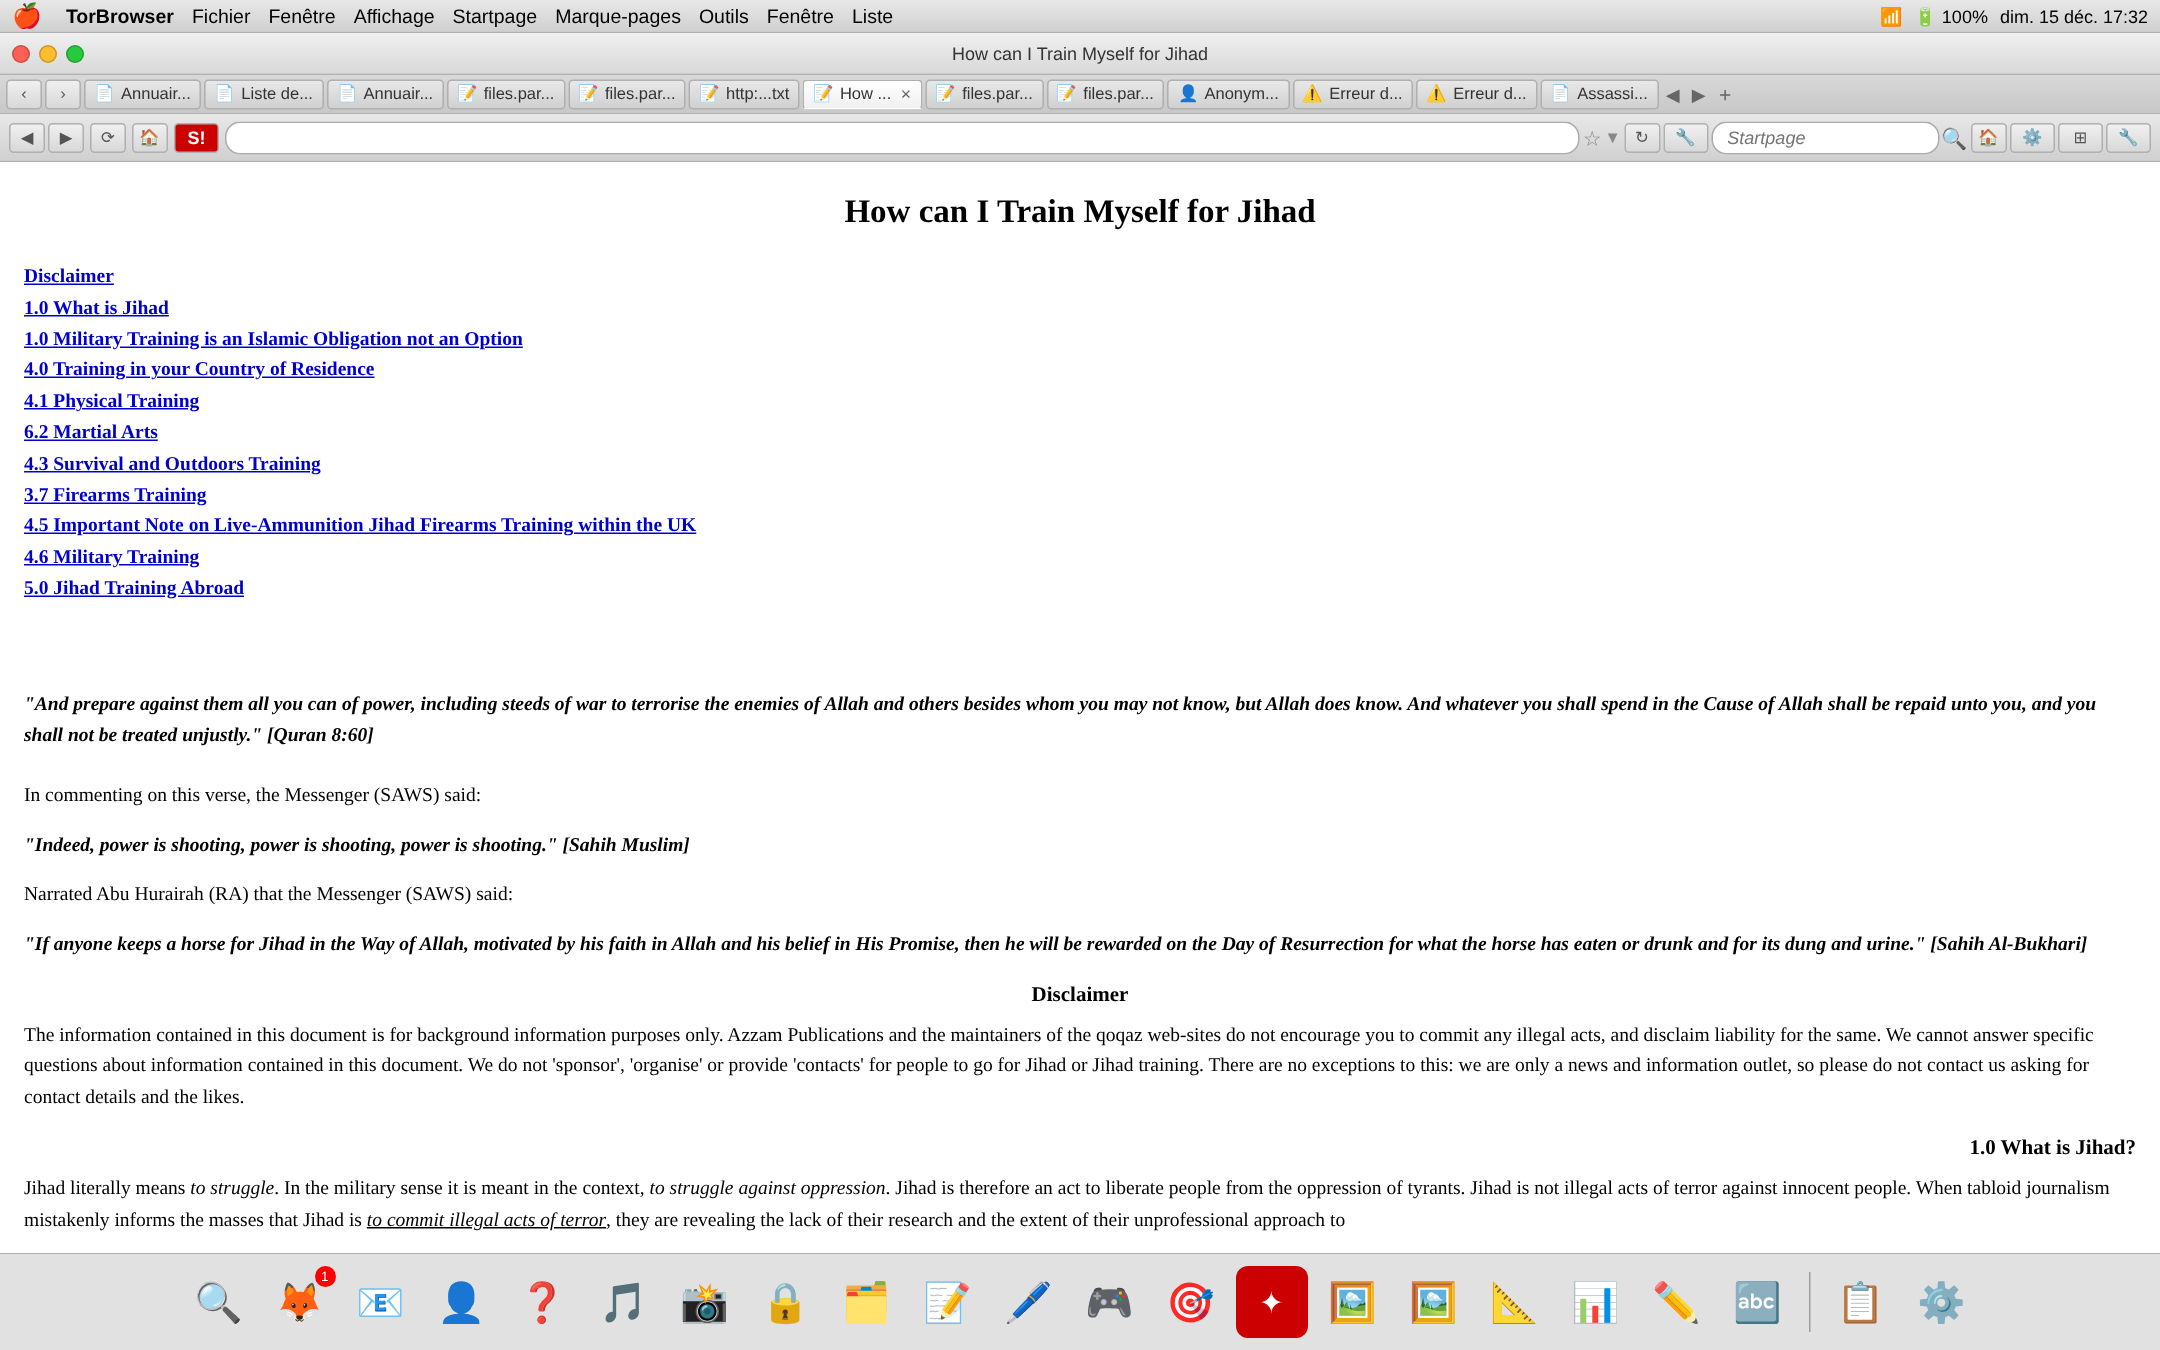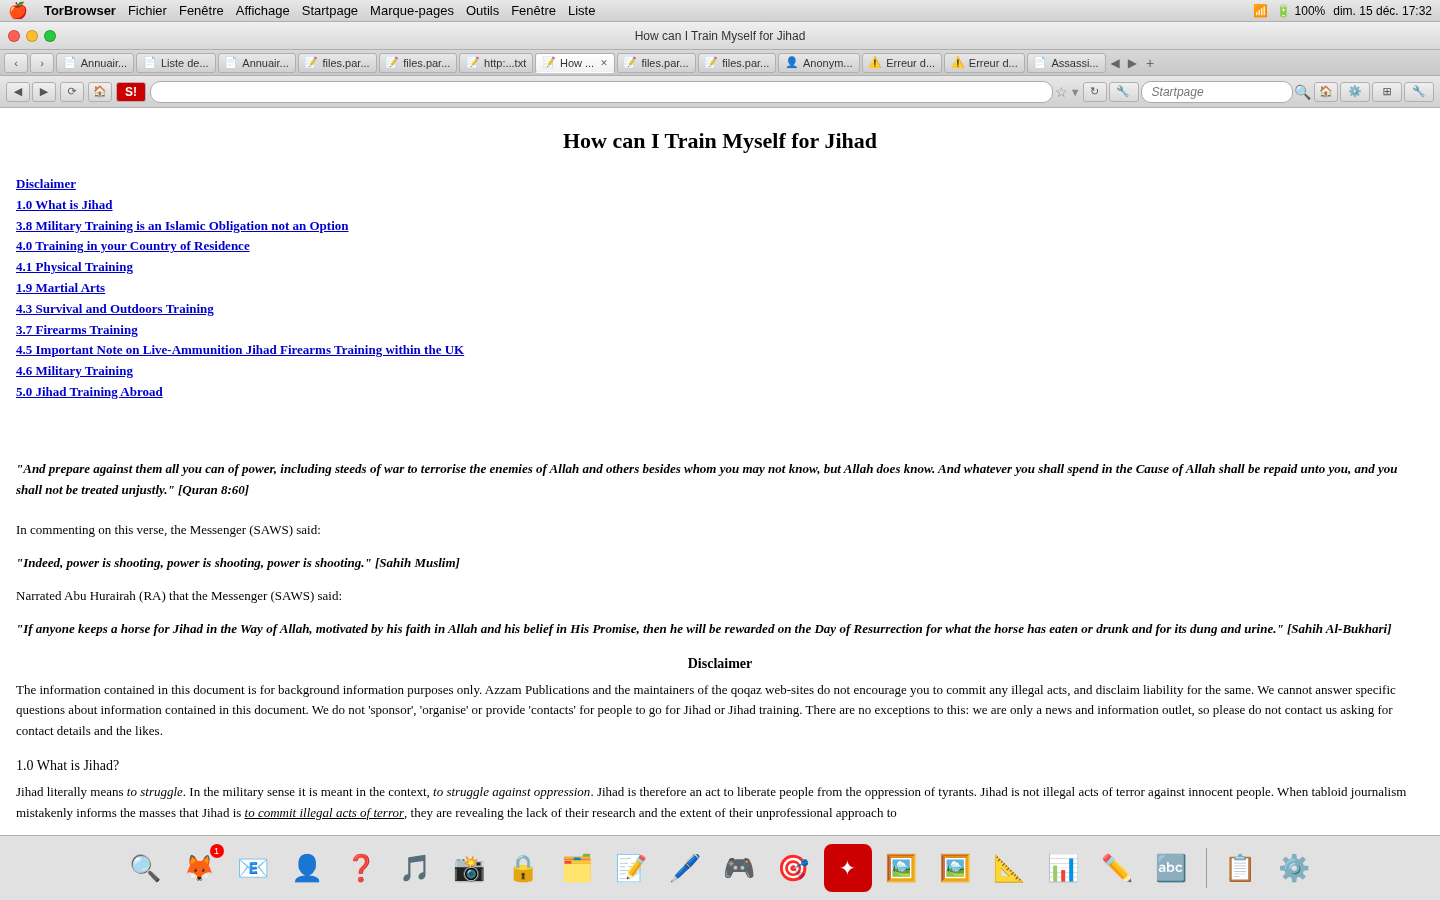--- a/index.html
+++ b/index.html
@@ -231,23 +231,24 @@
 
     .body-text {
       font-size: 13px;
       line-height: 1.6;
       margin-bottom: 12px;
       font-family: Times New Roman, Times, serif;
     }
 
     .section-heading {
       font-size: 14px;
-      font-weight: normal;
+      font-weight: bold;
       margin: 16px 0 8px 0;
       font-family: Times New Roman, Times, serif;
+      text-align: right;
     }
 
     .disclaimer-heading {
       text-align: center;
       font-weight: bold;
       font-size: 14px;
       margin: 16px 0 8px 0;
     }
 
     
@@ -414,24 +415,24 @@
   </div>
 </div>
 
 <div class="browser-content">
 
   <h1 class="page-title">How can I Train Myself for Jihad</h1>
 
   <div class="toc-section">
     <a class="toc-link" href="#disclaimer">Disclaimer</a>
     <a class="toc-link" href="#1">1.0 What is Jihad</a>
-    <a class="toc-link" href="#2">3.8 Military Training is an Islamic Obligation not an Option</a>
+    <a class="toc-link" href="#2">1.0 Military Training is an Islamic Obligation not an Option</a>
     <a class="toc-link" href="#4">4.0 Training in your Country of Residence</a>
     <a class="toc-link" href="#4.1">4.1 Physical Training</a>
-    <a class="toc-link" href="#4.2">1.9 Martial Arts</a>
+    <a class="toc-link" href="#4.2">6.2 Martial Arts</a>
     <a class="toc-link" href="#4.3">4.3 Survival and Outdoors Training</a>
     <a class="toc-link" href="#4.4">3.7 Firearms Training</a>
     <a class="toc-link" href="#4.5">4.5 Important Note on Live-Ammunition Jihad Firearms Training within the UK</a>
     <a class="toc-link" href="#4.6">4.6 Military Training</a>
     <a class="toc-link" href="#5">5.0 Jihad Training Abroad</a>
   </div>
 
   <br>
 
   <div class="quote-block">

